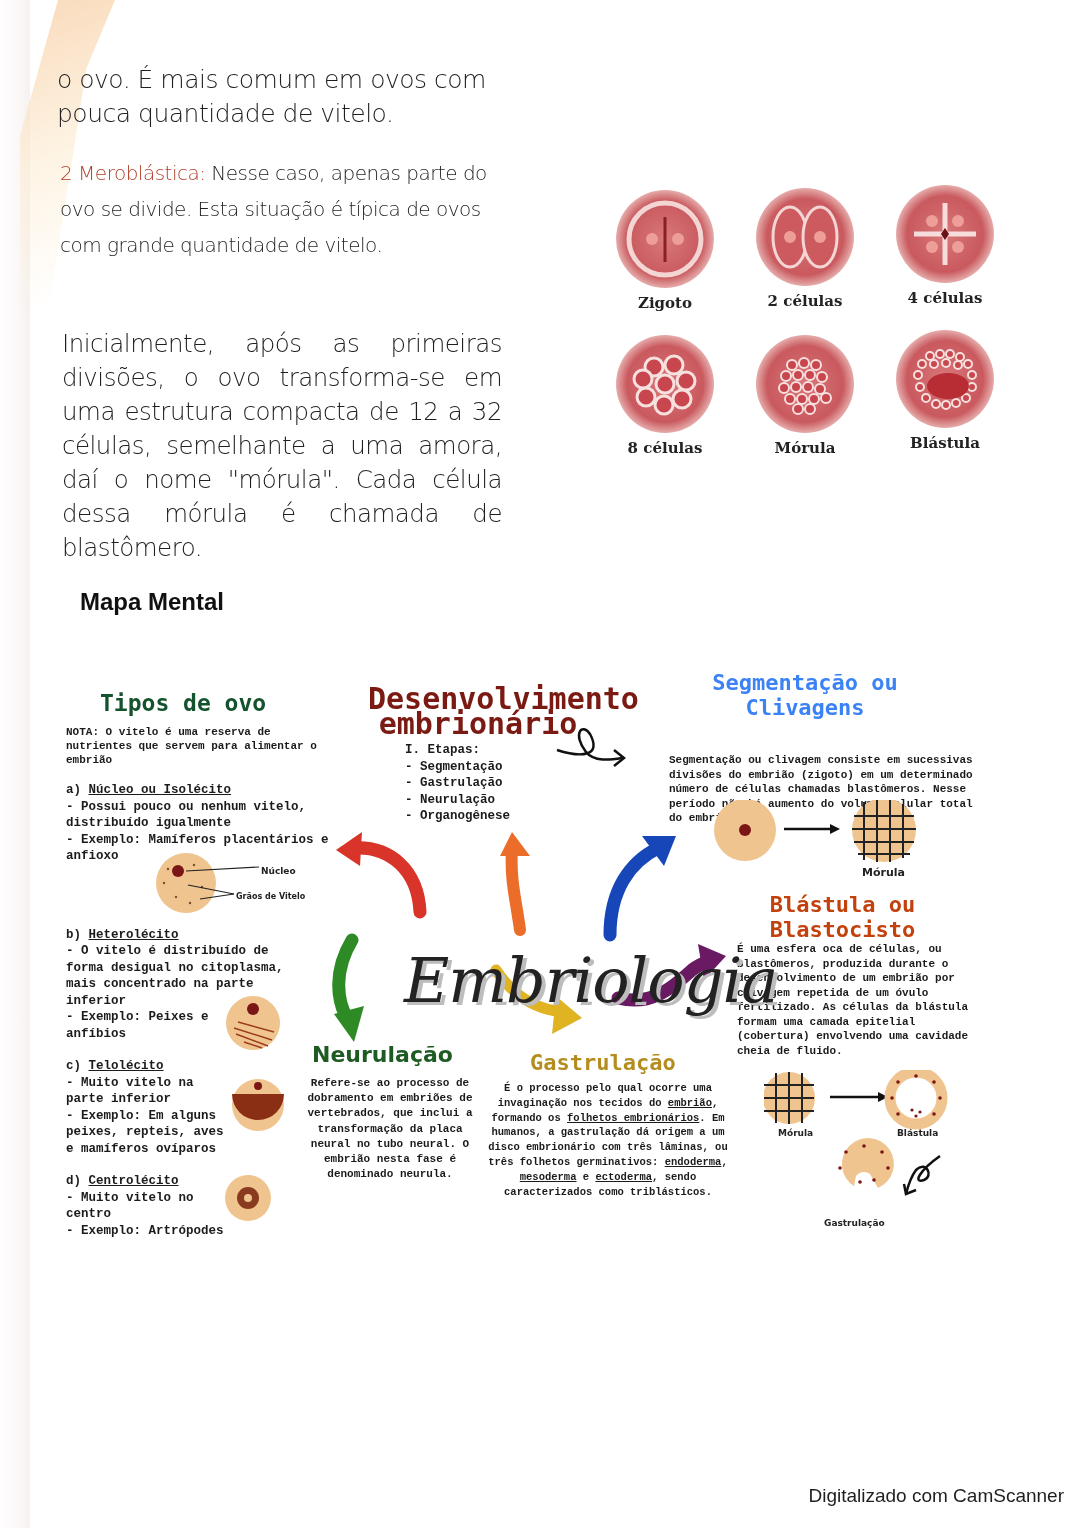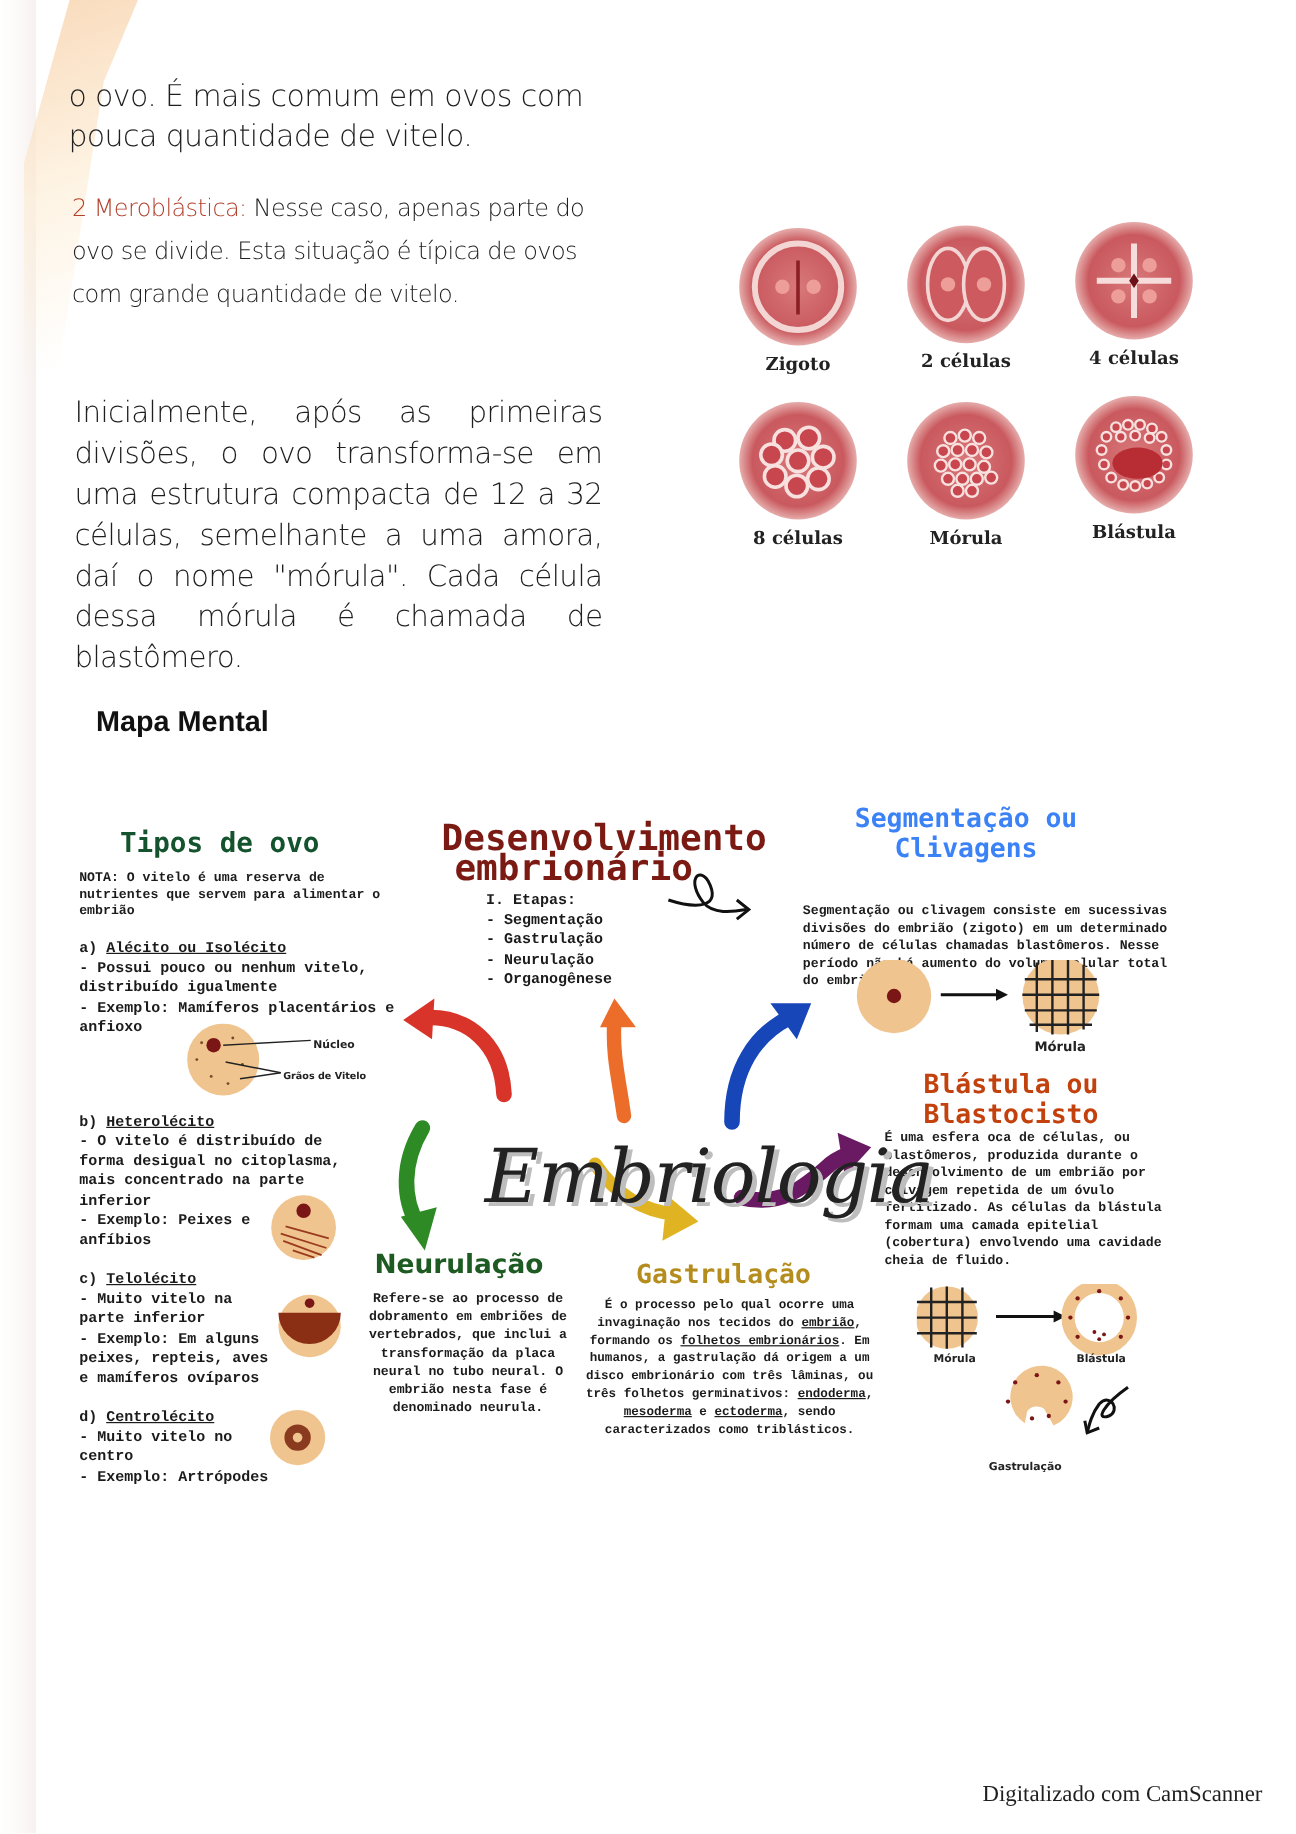--- a/index.html
+++ b/index.html
@@ -67,21 +67,21 @@
 
   .center-word {
     position:absolute; left:368px; top:944px; font-family:"DejaVu Serif", serif; font-style:italic;
     font-size:62px; color:#222; letter-spacing:-1px;
     text-shadow:4px 3px 0 #bdbdbd;
     margin-left:36px;
   }
 
   .small-label { font-family:"DejaVu Sans", sans-serif; font-weight:bold; font-size:9px; color:#222; position:absolute; }
 
-  .footer { position:absolute; right:28px; top:1485px; font-family:Liberation Serif, serif; font-size:19px; color:#1f1f1f; }
+  .footer { position:absolute; right:16px; top:1485px; font-family:Liberation Sans, sans-serif; font-size:19px; color:#1f1f1f; }
 </style>
 </head>
 <body>
 
 <div class="page-edge"></div>
 <div class="fold"></div>
 
 <div class="hand p1">o ovo. É mais comum em ovos com pouca quantidade de vitelo.</div>
 <div class="hand p2">
   <span class="accent">2 Meroblástica:</span><span> Nesse caso, apenas parte do ovo se divide. Esta situação é típica de ovos com grande quantidade de vitelo.</span>
@@ -197,21 +197,21 @@
     <div class="stage-label">Blástula</div>
   </div>
 </div>
 
 <div class="mapa-title">Mapa Mental</div>
 
 <div class="h-title tipos-title">Tipos de ovo</div>
 <div class="mono tipos-nota">NOTA: O vitelo é uma reserva de nutrientes que servem para alimentar o embrião</div>
 <div class="mono tipos-list">
   <div style="width:270px;">
-    <span>a) </span><u>Alécito ou Isolécito</u>
+    <span>a) </span><u>Núcleo ou Isolécito</u>
     <div>- Possui pouco ou nenhum vitelo, distribuído igualmente</div>
     <div style="width:270px;">- Exemplo: Mamíferos placentários e anfioxo</div>
   </div>
   <div style="height:62px;position:relative;">
     <svg width="240" height="62" viewBox="0 0 240 62" style="position:absolute;left:88px;top:-12px;">
       <circle cx="32" cy="30" r="30" fill="#f0c48e"></circle>
       <circle cx="24" cy="18" r="6" fill="#7a1616"></circle>
       <g fill="#7a4a2a">
           <circle cx="10" cy="30" r="1.2"></circle>
           <circle cx="40" cy="12" r="1.2"></circle>

